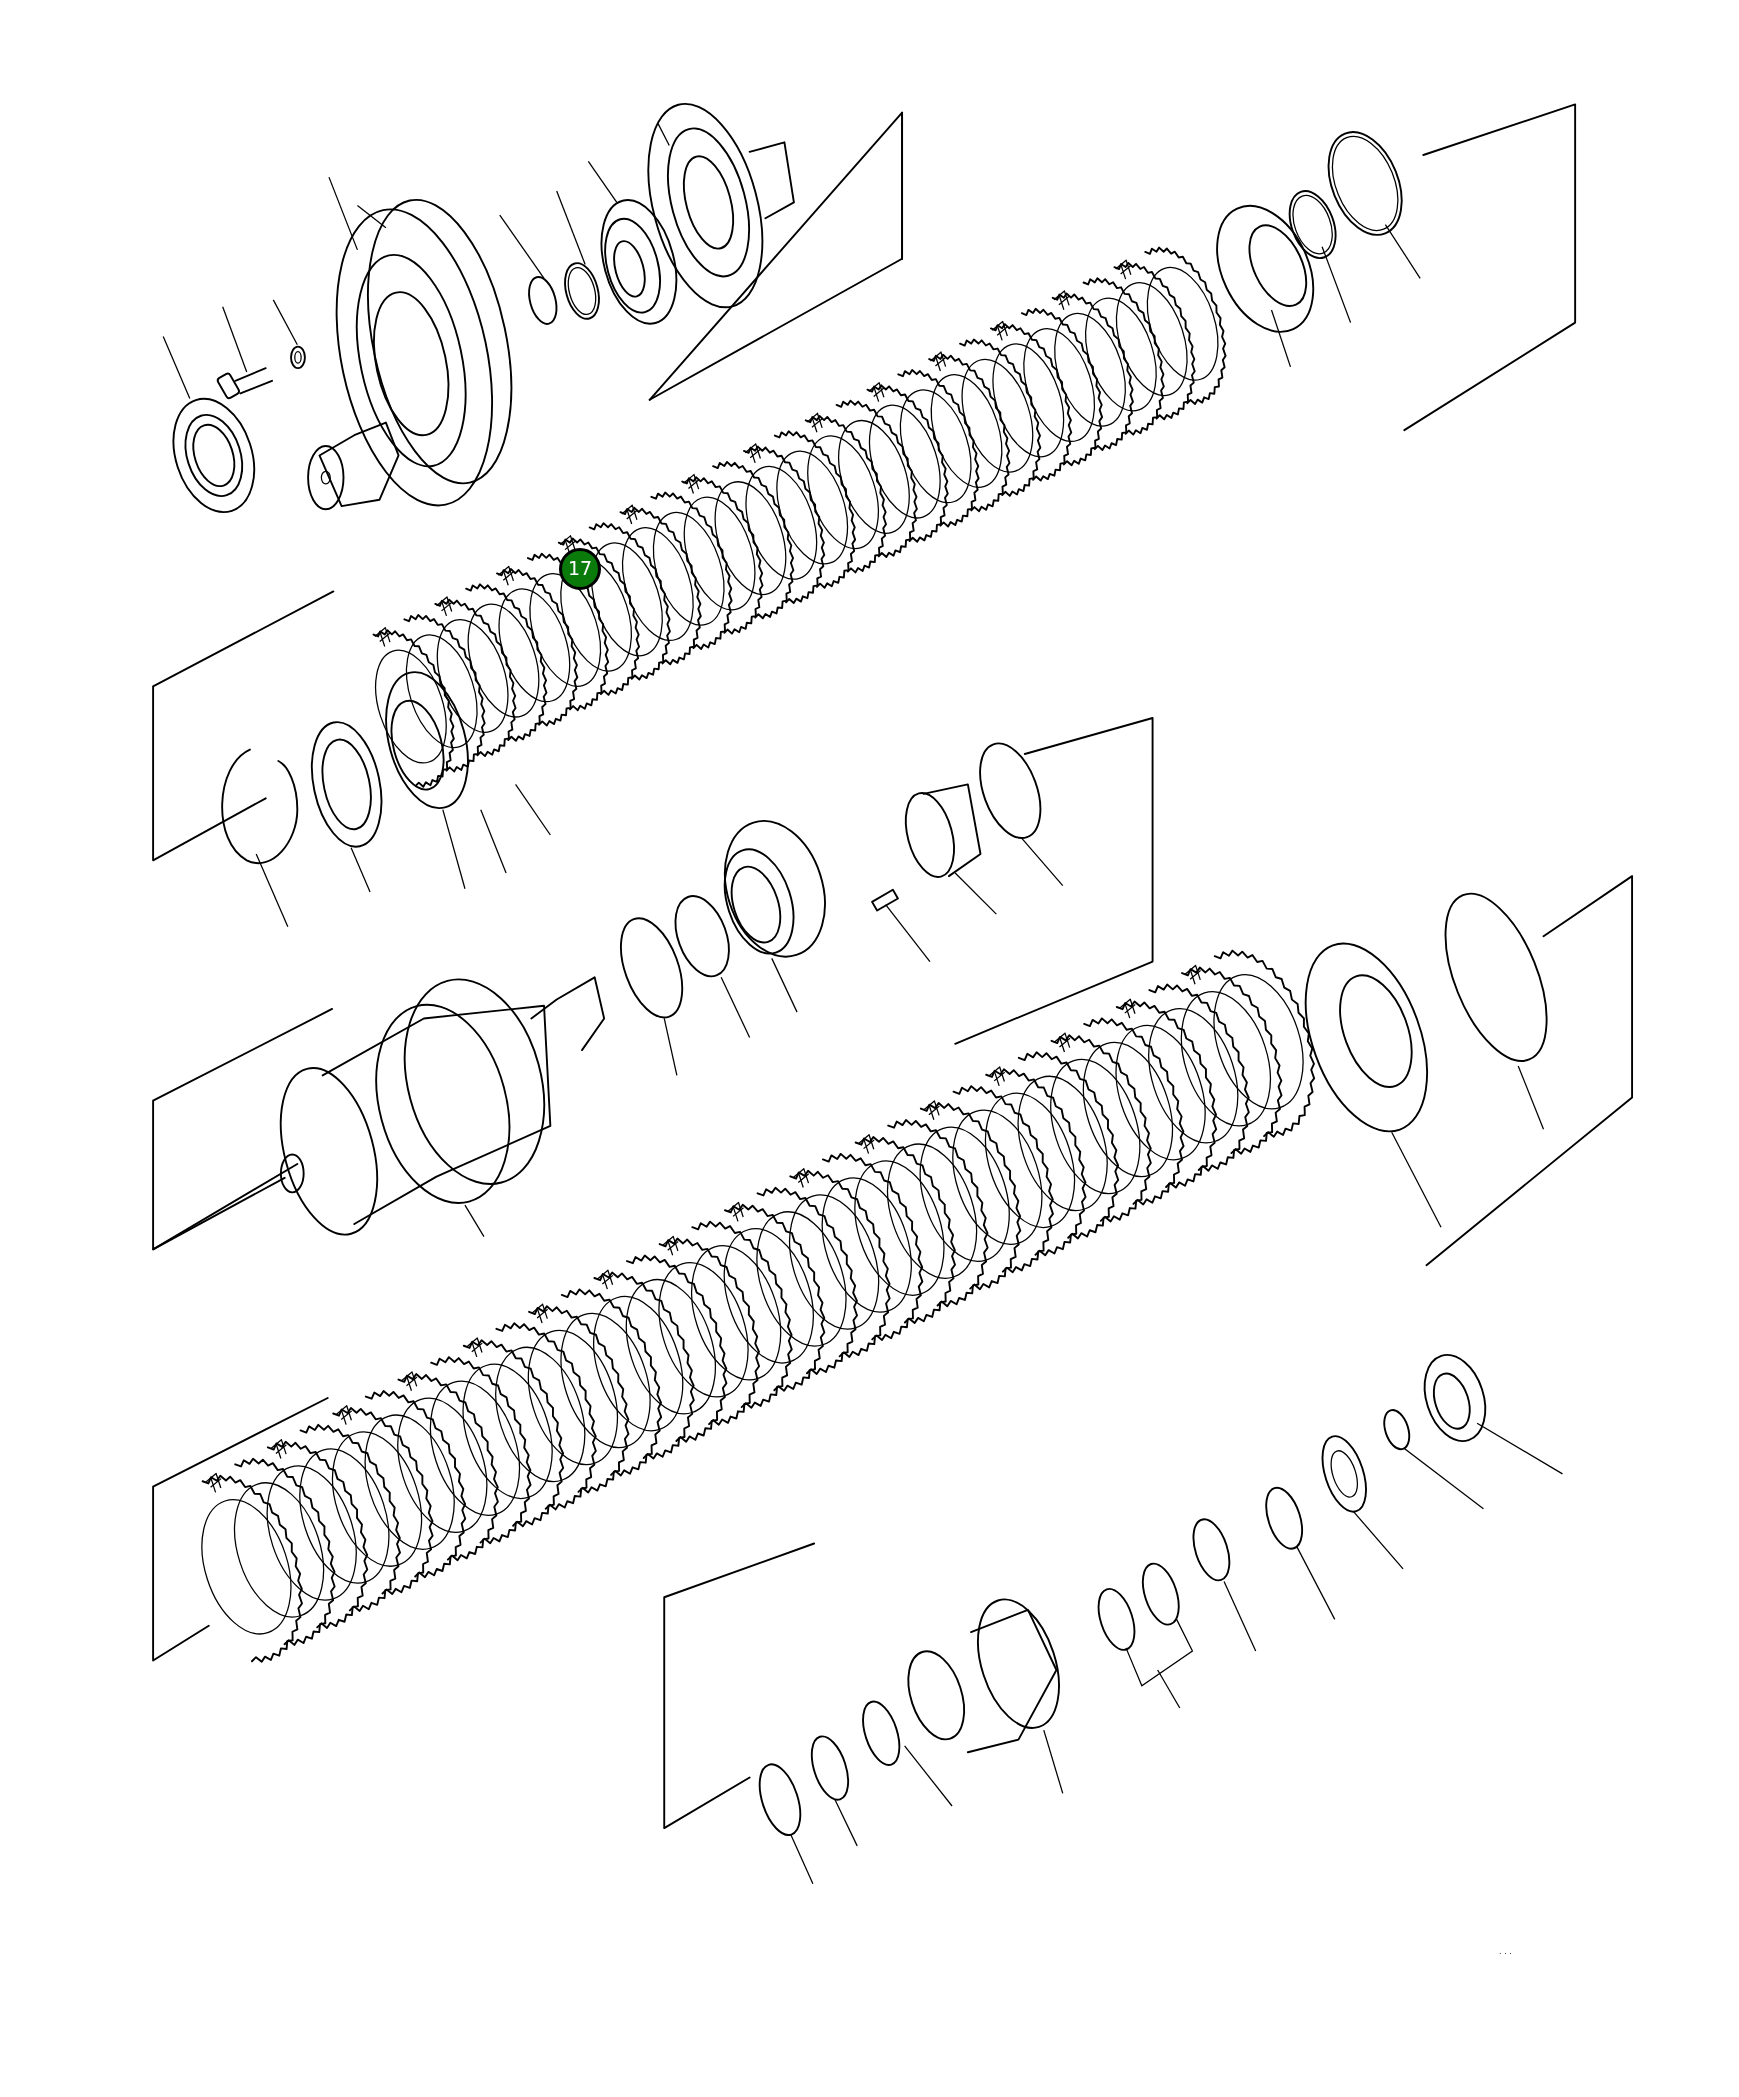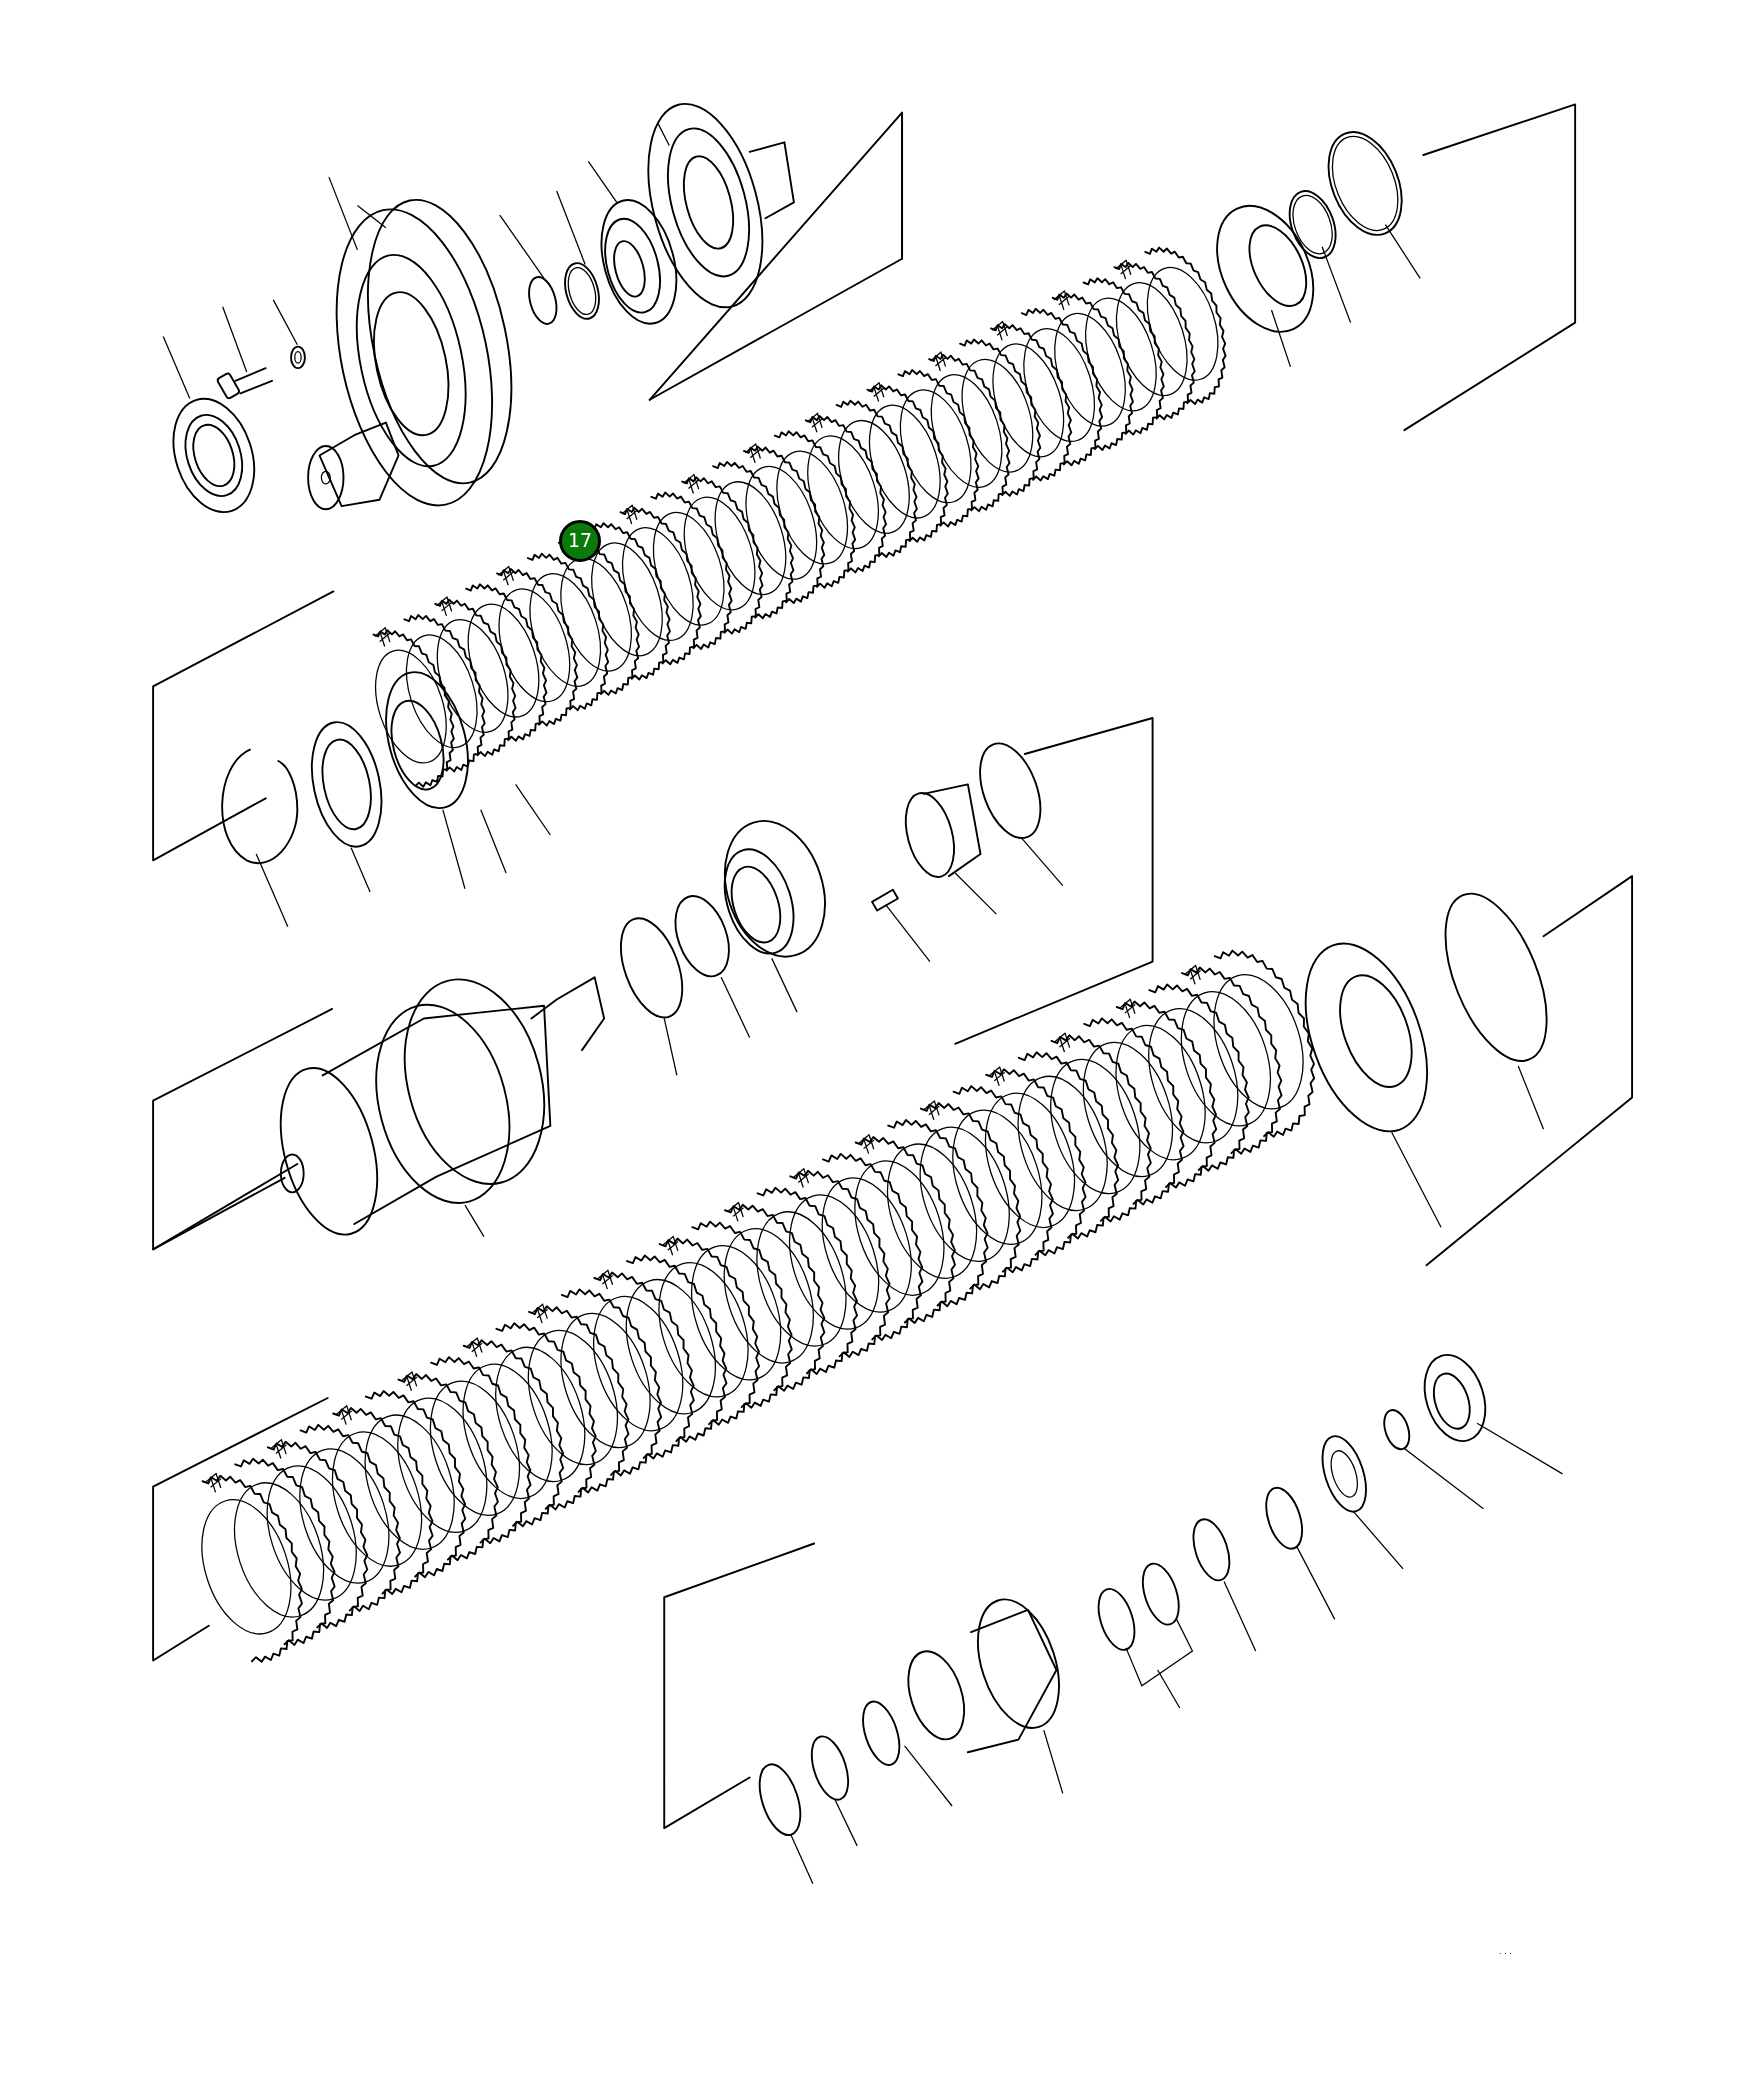--- a/index.html
+++ b/index.html
@@ -442,16 +442,16 @@
     <ellipse class="th" cx="2125" cy="2330" rx="18" ry="38" transform="rotate(-18 2125 2330)"></ellipse>
     <line class="th" x1="2140" y1="2390" x2="2218" y2="2480"></line>
     <ellipse class="ln" cx="2208" cy="2260" rx="18" ry="32" transform="rotate(-18 2208 2260)"></ellipse>
     <line class="th" x1="2220" y1="2290" x2="2345" y2="2385"></line>
     <ellipse class="ln" cx="2300" cy="2210" rx="45" ry="70" transform="rotate(-18 2300 2210)"></ellipse>
     <ellipse class="ln" cx="2295" cy="2215" rx="26" ry="45" transform="rotate(-18 2295 2215)"></ellipse>
     <line class="th" x1="2335" y1="2250" x2="2470" y2="2330"></line>
   </g>
 </svg>
 
-<div class="callout" style="left: 559px; top: 520px;">17</div>
+<div class="callout" style="left: 559px; top: 548px;">17</div>
 
 <div class="stamp" style="left: 1498px; top: 1947px;">...</div>
 
 
 </body></html>

